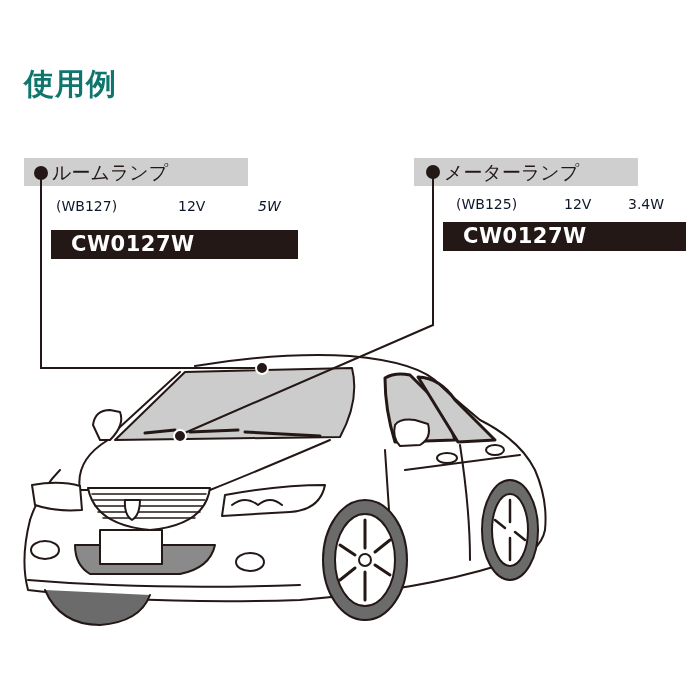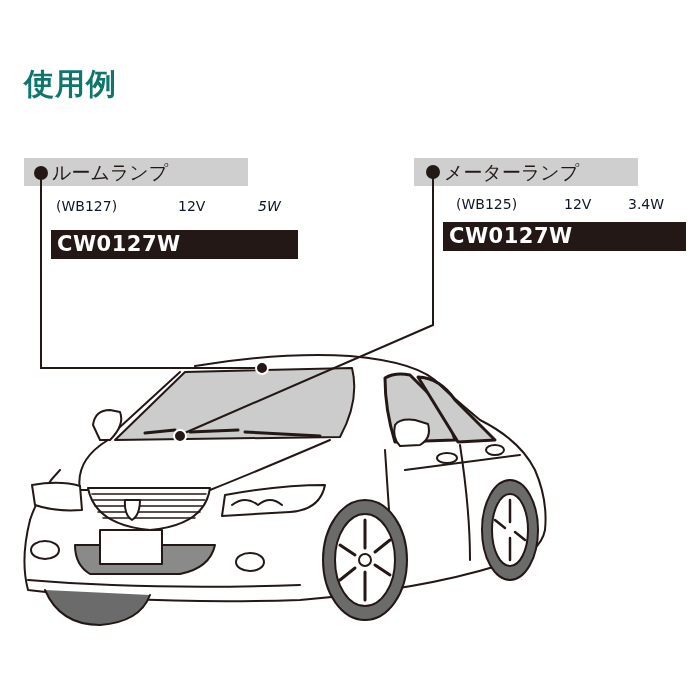--- a/index.html
+++ b/index.html
@@ -1,21 +1,21 @@
 <!DOCTYPE html>
 <html><head>
 <meta charset="utf-8">
 <style>
   html, body { margin:0; padding:0; background:#ffffff; }
   body { width:700px; height:700px; position:relative; overflow:hidden; font-family:"DejaVu Sans", sans-serif; }
   .title { position:absolute; left:24px; top:64px; font-family:"DejaVu Serif", serif; font-weight:bold; font-size:30px; color:#0f766e; letter-spacing:1px; }
   .label-bar { position:absolute; height:28px; background:#cfcfcf; }
   .label-text { position:absolute; top:2px; font-size:19px; color:#231816; white-space:nowrap; }
   .spec { position:absolute; font-size:14px; color:#0f172a; white-space:nowrap; }
-  .part { position:absolute; height:29px; background:#231816; color:#ffffff; font-weight:bold; font-size:21px; line-height:29px; padding-left:6px; box-sizing:border-box; letter-spacing:0.5px; }
+  .part { position:absolute; height:29px; background:#231816; color:#ffffff; font-weight:bold; font-size:21px; line-height:29px; padding-left:20px; box-sizing:border-box; letter-spacing:0.5px; }
   svg.art { position:absolute; left:0; top:0; }
 </style>
 </head>
 <body>
 
 <div class="title">使用例</div>
 
 <div>
   <div class="label-bar" style="left:24px; top:158px; width:224px;">
     <span class="label-text" style="left:28px;">ルームランプ</span>

